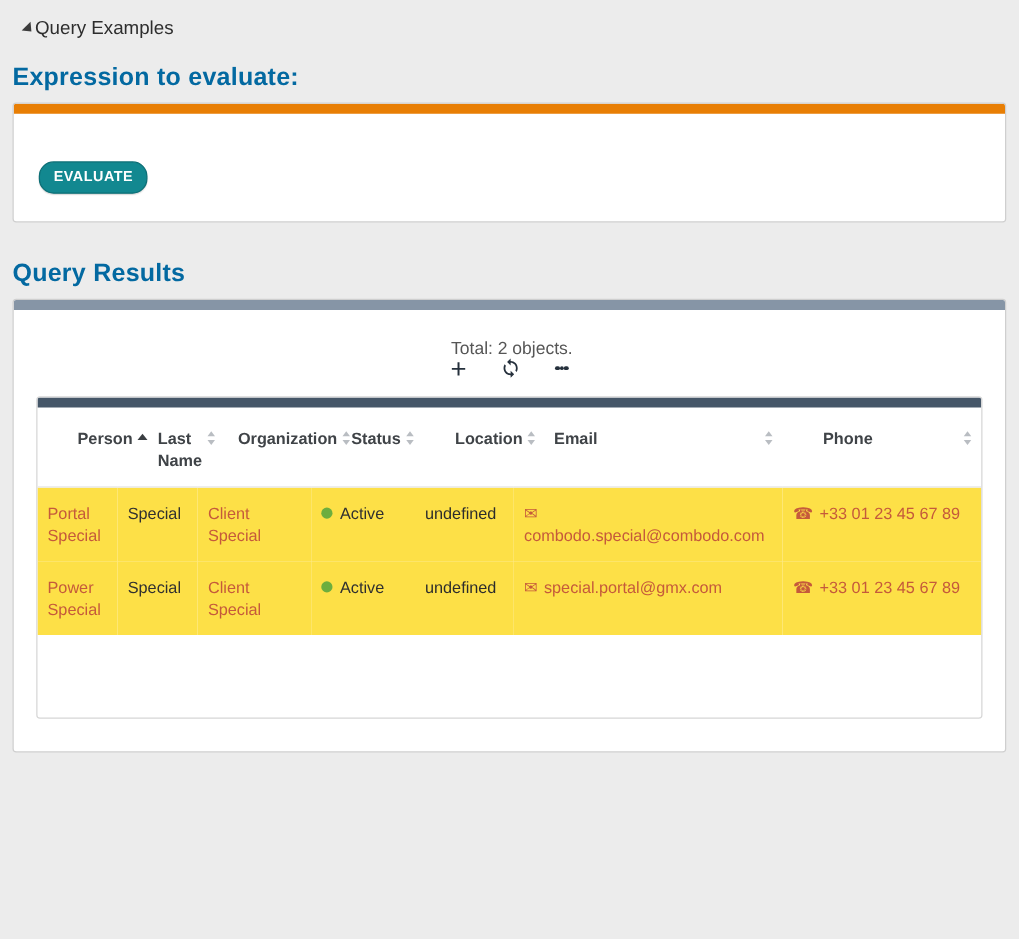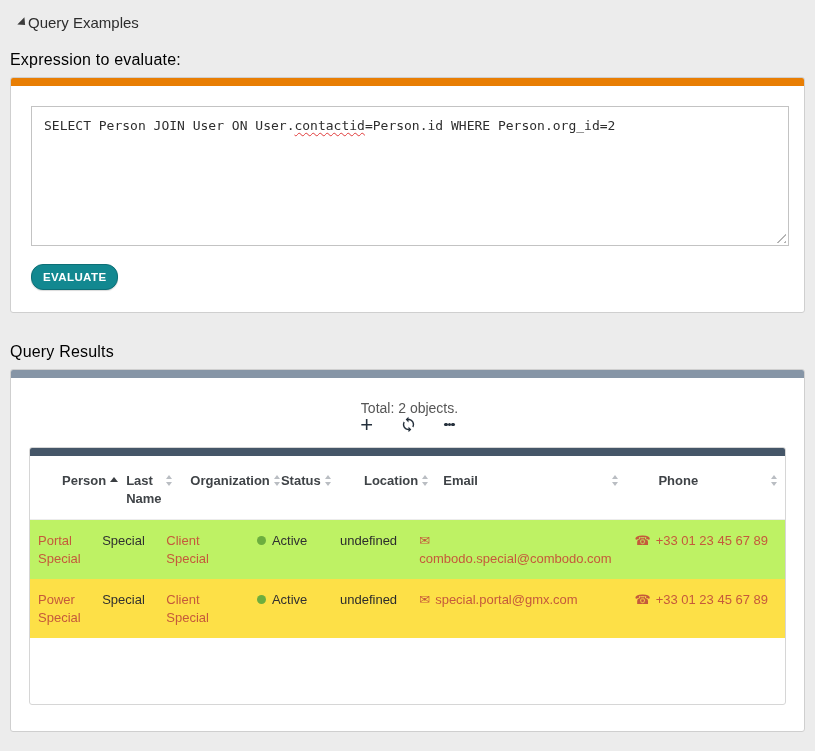--- a/index.html
+++ b/index.html
@@ -24,21 +24,21 @@
     width: 0; height: 0;
     border-left: 5px solid transparent;
     border-right: 5px solid transparent;
     border-top: 6px solid #3c3c3c;
     transform: rotate(-45deg);
     display: inline-block;
   }
 
   
   h1 {
-    font-size: 16px; font-weight: 400; color: #000000;
+    font-size: 20px; font-weight: 700; color: #0369a1;
     margin: 20px 0 8px 0; letter-spacing: .2px;
   }
   h1.results-h { margin-top: 30px; }
 
   
   .panel {
     background: #fff;
     border: 1px solid #cfcfcf;
     border-radius: 3px;
     overflow: hidden;
@@ -130,21 +130,21 @@
   .sort-asc {
     display: inline-block; width: 0; height: 0; margin-top: 5px;
     border-left: 4px solid transparent; border-right: 4px solid transparent;
     border-bottom: 5px solid #3a3e42;
   }
 
   tbody td {
     font-size: 13px; color: #303030;
     padding: 12px 8px; vertical-align: top; line-height: 1.35;
   }
-  tr.row-hl  td { background: #bef264; }
+  tr.row-hl  td { background: #fde047; }
   tr.row-alt td { background: #fde047; }
 
   .link { color: #c55a3b; text-decoration: none; cursor: pointer; }
   .cell-icon { color: #c55a3b; margin-right: 5px; font-size: 13px; }
   .undef { color: #2c2c2c; }
   .dot {
     display: inline-block; width: 9px; height: 9px; border-radius: 50%;
     background: #6dae3e; margin-right: 6px;
   }
 </style>
@@ -156,21 +156,20 @@
   <div class="collapser">
     <span class="caret"></span>
     <span>Query Examples</span>
   </div>
 
   <h1>Expression to evaluate:</h1>
 
   <section class="panel">
     <div class="panel-bar orange"></div>
     <div class="panel-body">
-      <div class="query-editor"><span>SELECT Person JOIN User ON User.</span><span class="misspell">contactid</span><span>=Person.id WHERE Person.org_id=2</span><span class="resize-grip"></span></div>
       <button class="btn-evaluate">EVALUATE</button>
     </div>
   </section>
 
   <h1 class="results-h">Query Results</h1>
 
   <section class="panel">
     <div class="panel-bar slate"></div>
     <div class="results-body">
 

